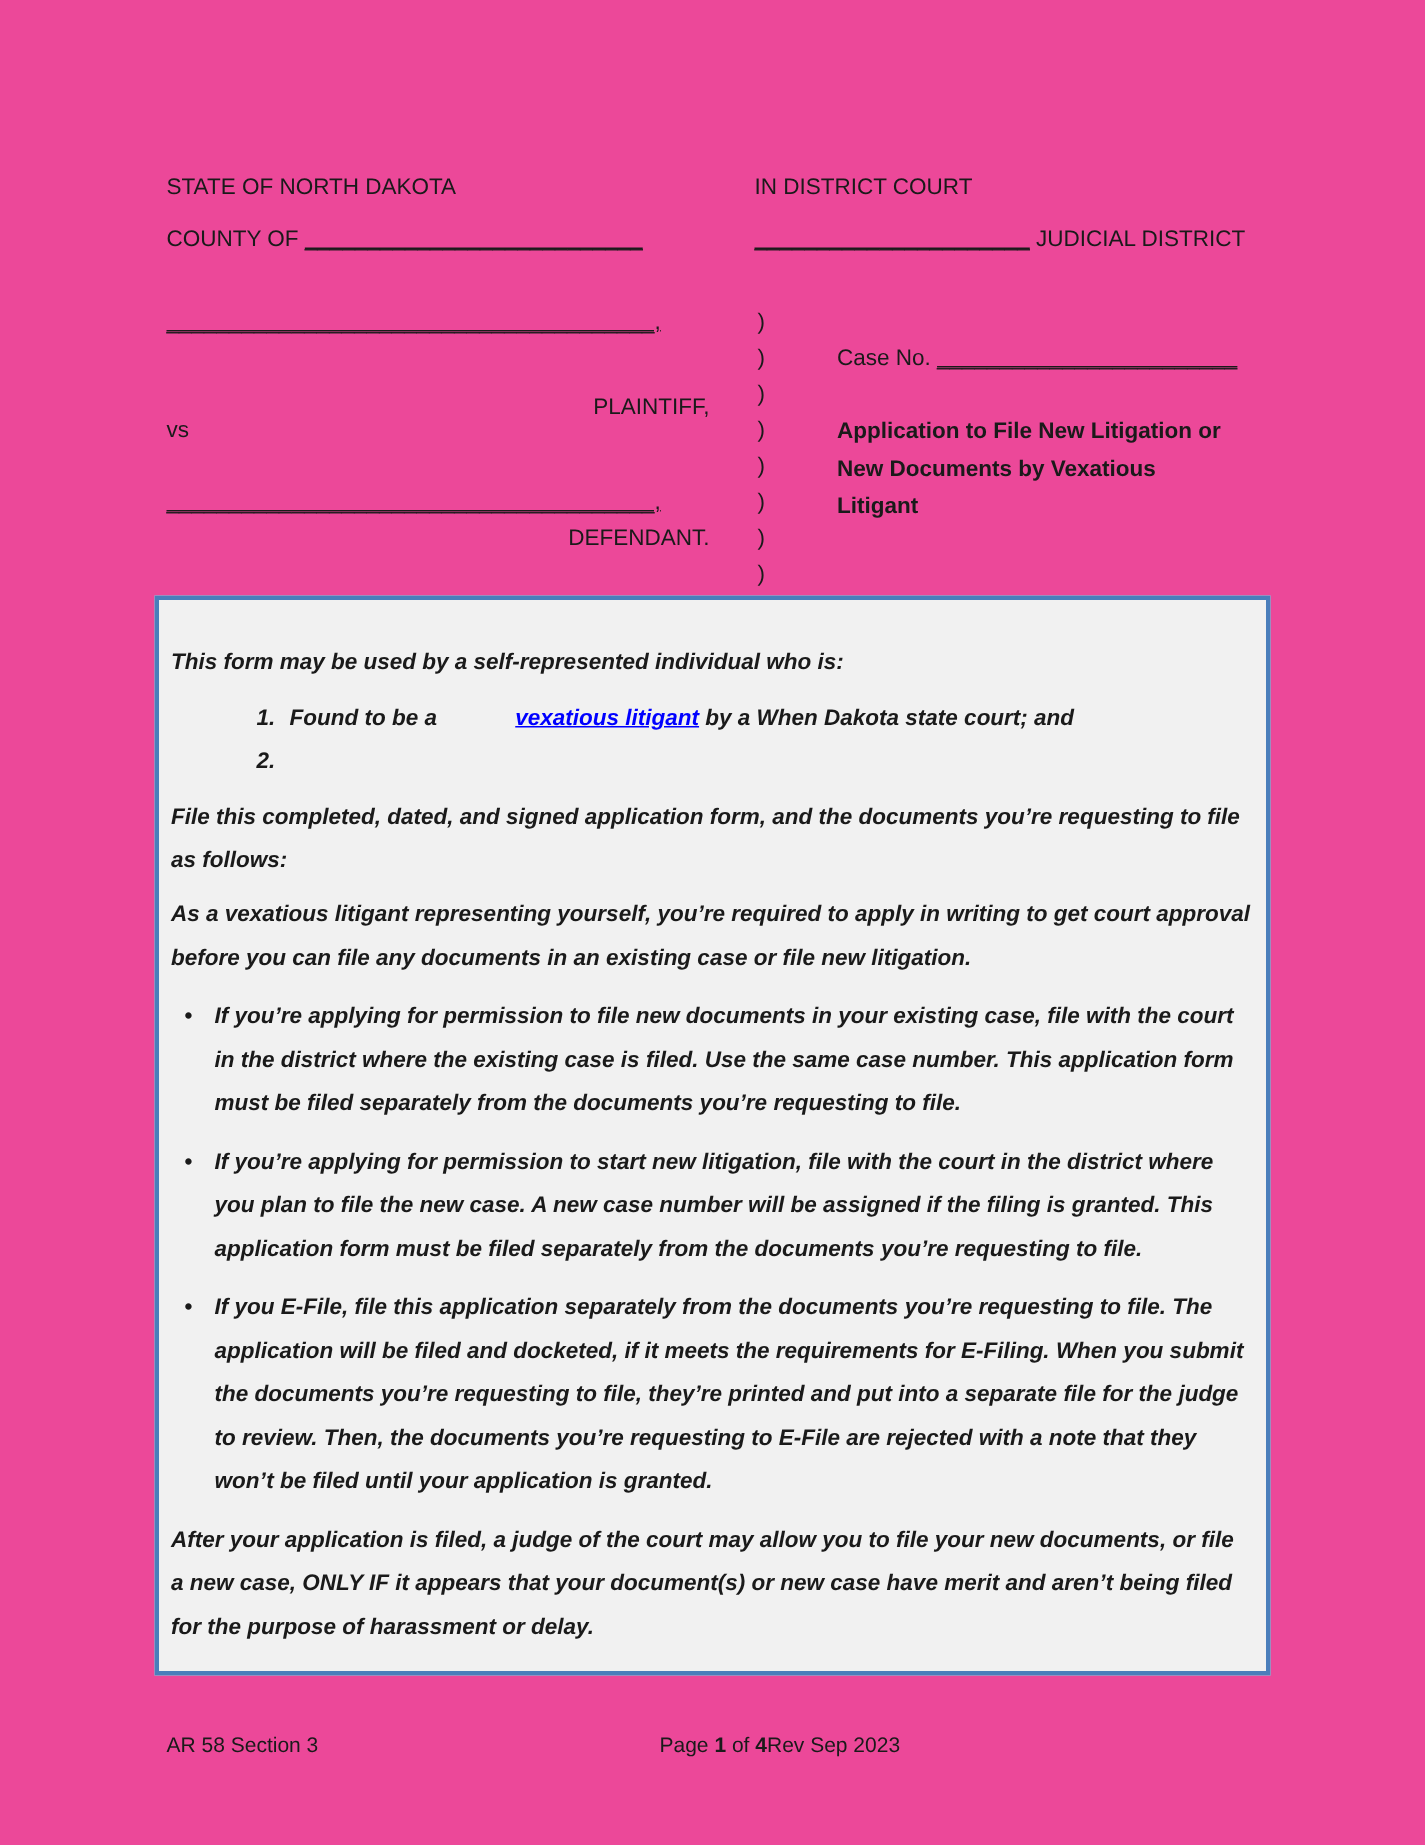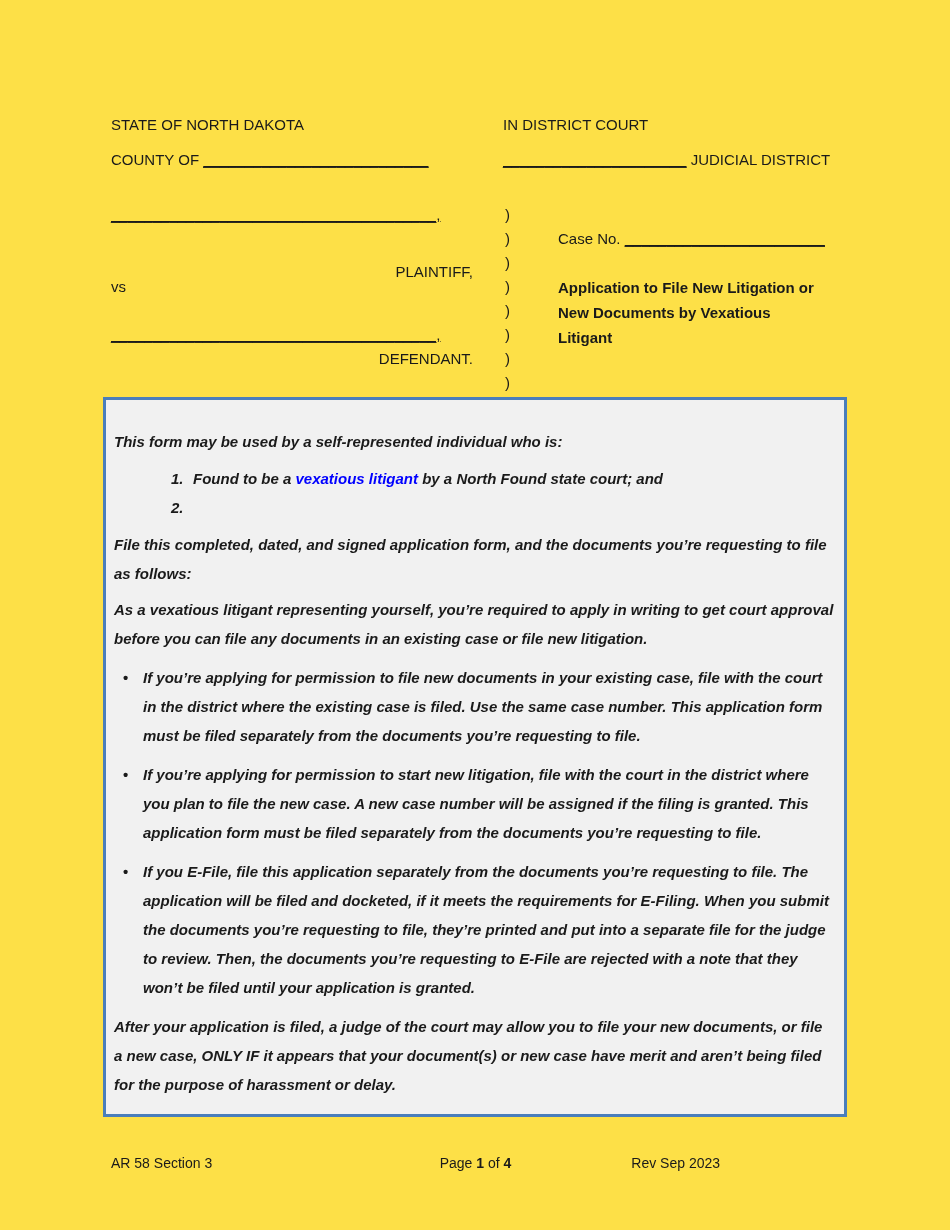--- a/index.html
+++ b/index.html
@@ -5,21 +5,21 @@
   :root{
     --box-border:#4A7EBB;
     --box-fill:#F1F1F1;
     --link:#0000FF;
     --ink:#1a1a1a;
   }
   html,body{margin:0;padding:0;background:#ffffff;}
   .page{
     position:relative;
     width:950px;height:1230px;
-    background:#fde047;
+    background:#ec4899;
     color:var(--ink);
     font-family:"Liberation Sans","DejaVu Sans",sans-serif;
     font-size:15px;
     overflow:hidden;
   }
 
   
   .header{
     position:absolute;top:113px;left:111px;width:735px;
     display:grid;grid-template-columns:392px 1fr;row-gap:11px;
@@ -52,33 +52,35 @@
     line-height:29px;
   }
   .notice-box p{margin:7px 0;}
   .num-list{margin:8px 0;padding:0;list-style:none;}
   .num-item{display:flex;padding-left:57px;}
   .num{width:22px;flex:none;}
   .bullet{position:relative;padding-left:29px;margin:10px 0;}
   .dot{position:absolute;left:9px;top:0;font-style:normal;}
   a.doc-link{
     color:var(--link);
+    text-decoration:underline;
     font-weight:bold;font-style:italic;
     cursor:pointer;
+    margin-left:48px;
   }
 
   
   .footer{
     position:absolute;top:1153px;left:111px;width:729px;
     display:flex;align-items:baseline;
     font-size:14px;line-height:20px;
   }
   .f-left{flex:1;text-align:left;}
   .f-center{flex:0 0 auto;white-space:nowrap;}
-  .f-right{flex:1;text-align:center;}
+  .f-right{flex:1;text-align:left;}
   .bold{font-weight:bold;}
 </style>
 </head>
 <body>
 
 <div class="page">
 
   <div class="header">
     <div>STATE OF NORTH DAKOTA</div>
     <div>IN DISTRICT COURT</div>
@@ -106,21 +108,21 @@
     <div class="cap-case"><span>Case No.</span> <span class="blank">________________________</span></div>
     <div class="cap-title">Application to File New Litigation or New Documents by Vexatious Litigant</div>
   </div>
 
   <div class="notice-box">
     <p>This form may be used by a self-represented individual who is:</p>
 
     <div class="num-list">
       <div class="num-item">
         <span class="num">1.</span>
-        <span><span>Found to be a </span><a class="doc-link">vexatious litigant</a><span> by a North Found state court; and</span></span>
+        <span><span>Found to be a </span><a class="doc-link">vexatious litigant</a><span> by a When Dakota state court; and</span></span>
       </div>
       <div class="num-item">
         <span class="num">2.</span>
       </div>
     </div>
 
     <p>File this completed, dated, and signed application form, and the documents you’re requesting to file as follows:</p>
     <p>As a vexatious litigant representing yourself, you’re required to apply in writing to get court approval before you can file any documents in an existing case or file new litigation.</p>
 
     <div>

